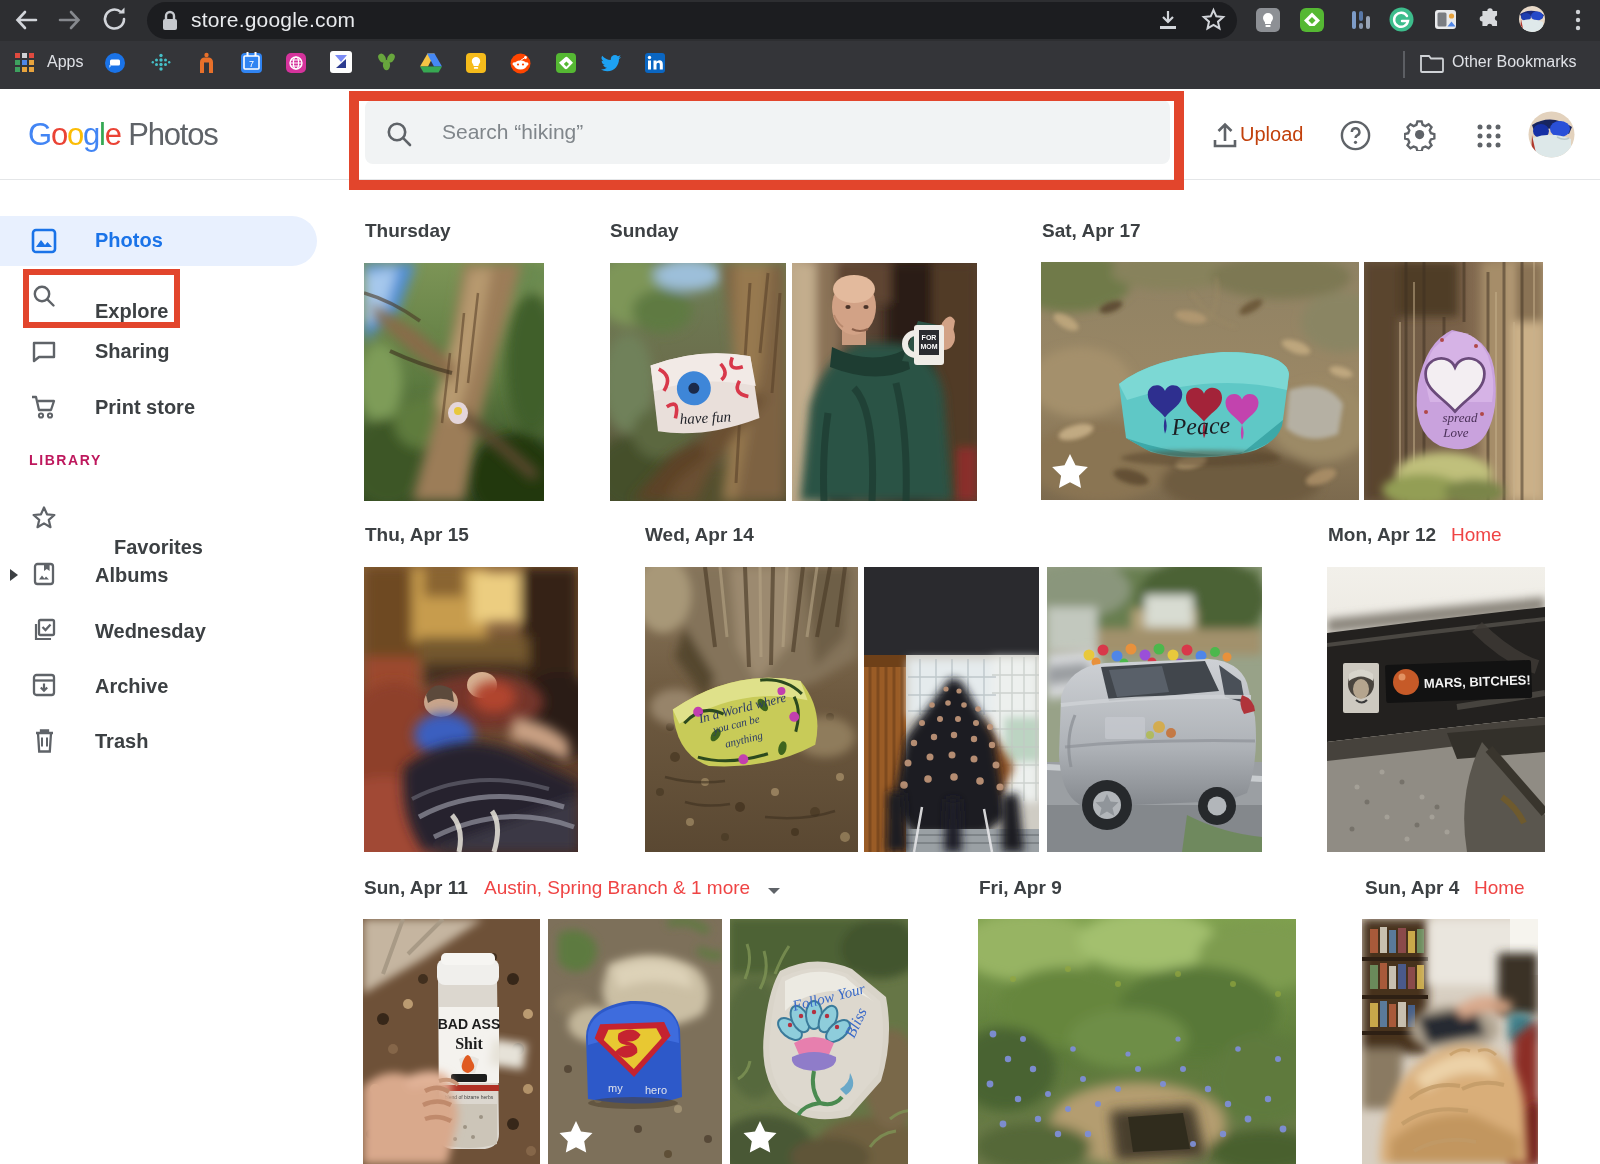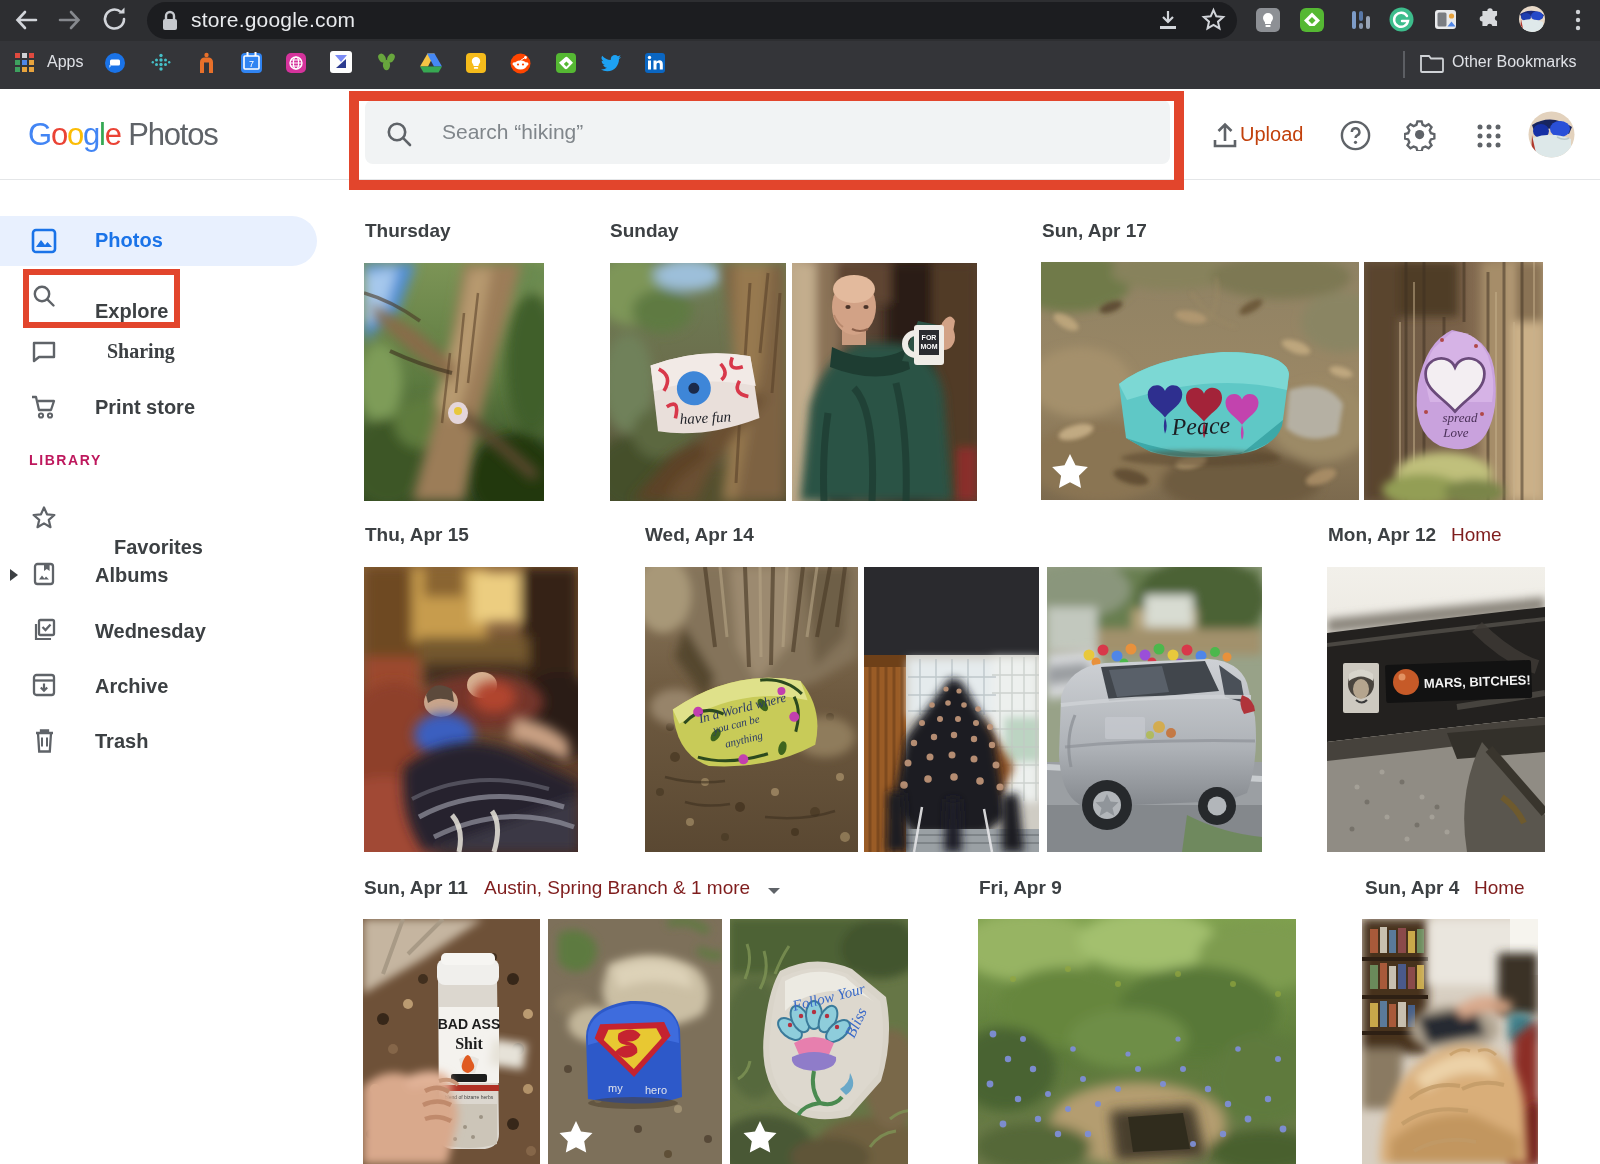--- a/index.html
+++ b/index.html
@@ -18,21 +18,21 @@
   #redrect1{left:349px;top:91px;width:835px;height:99px;border:10px solid #e2452c;box-sizing:border-box;background:transparent;z-index:5;}
   #searchpill{left:365px;top:100px;width:805px;height:64px;border-radius:8px;background:#f1f3f4;}
   #searchtxt{left:442px;top:120px;font-size:21px;color:#80868b;}
   #uploadtxt{left:1240px;top:123px;font-size:20px;color:#c2410c;}
   
   .navitem{font-size:20px;color:#3c4043;font-weight:bold;}
   #photospill{left:0;top:216px;width:317px;height:50px;border-radius:0 25px 25px 0;background:#e8f0fe;}
   #redrect2{left:23px;top:269px;width:157px;height:59px;border:6px solid #e2452c;box-sizing:border-box;z-index:5;}
   
   .dhead{font-size:19px;color:#3c4043;font-weight:bold;}
-  .dsub{font-size:19px;color:#7f1d1d;font-weight:normal;}
+  .dsub{font-size:19px;color:#ef4444;font-weight:normal;}
   .ph{position:absolute;overflow:hidden;}
   svg{display:block;}
 </style>
 </head>
 <body>
 
 <div class="abs" id="toolbar"></div>
 <div class="abs" id="omnibox"></div>
 
 <svg class="abs" style="left:12px;top:6px" width="28" height="28" viewBox="0 0 28 28">
@@ -277,21 +277,21 @@
 <div class="abs navitem" style="left:95px;top:229px;color:#1a73e8;">Photos</div>
 <div class="abs" id="redrect2"></div>
 <svg class="abs" style="left:31px;top:283px" width="26" height="26" viewBox="0 0 26 26">
   <circle cx="11" cy="11" r="7.2" fill="none" stroke="#5f6368" stroke-width="2.4"></circle>
   <path d="M16.3 16.3 L22.5 22.5" stroke="#5f6368" stroke-width="2.4" stroke-linecap="round"></path>
 </svg>
 <div class="abs navitem" style="left:95px;top:300px;">Explore</div>
 <svg class="abs" style="left:31px;top:339px" width="26" height="26" viewBox="0 0 26 26">
   <path d="M3 4 h20 v14 H8 l-5 4z" fill="none" stroke="#5f6368" stroke-width="2.4" stroke-linejoin="round"></path>
 </svg>
-<div class="abs navitem" style="left:107px;top:340px;font-family:Liberation Serif, serif;">Sharing</div>
+<div class="abs navitem" style="left:95px;top:340px;">Sharing</div>
 <svg class="abs" style="left:30px;top:393px" width="28" height="28" viewBox="0 0 28 28">
   <path d="M2 4 h4 l3 13 h12 l3-9 H8" fill="none" stroke="#5f6368" stroke-width="2.3" stroke-linejoin="round"></path>
   <circle cx="11" cy="22.5" r="2.1" fill="none" stroke="#5f6368" stroke-width="2"></circle>
   <circle cx="20" cy="22.5" r="2.1" fill="none" stroke="#5f6368" stroke-width="2"></circle>
 </svg>
 <div class="abs navitem" style="left:95px;top:396px;">Print store</div>
 <div class="abs" style="left:29px;top:452px;font-size:14px;color:#be185d;font-weight:bold;letter-spacing:1.6px;">LIBRARY</div>
 <svg class="abs" style="left:30px;top:504px" width="28" height="28" viewBox="0 0 28 28">
   <path d="M14 3.5l3 6.8 7.4.7-5.6 4.9 1.7 7.3L14 19.4l-6.5 3.8 1.7-7.3-5.6-4.9 7.4-.7z" fill="none" stroke="#5f6368" stroke-width="2.2" stroke-linejoin="round"></path>
 </svg>
@@ -318,21 +318,21 @@
 </svg>
 <div class="abs navitem" style="left:95px;top:675px;">Archive</div>
 <svg class="abs" style="left:32px;top:727px" width="25" height="27" viewBox="0 0 25 27">
   <path d="M4 6 h17 M9 6 V3.5 h7 V6 M6 6 l1.2 18.5 h10.6 L19 6" fill="none" stroke="#5f6368" stroke-width="2.3"></path>
   <path d="M10 10.5 v9 M15 10.5 v9" stroke="#5f6368" stroke-width="2"></path>
 </svg>
 <div class="abs navitem" style="left:95px;top:730px;">Trash</div>
 
 <div class="abs dhead" style="left:365px;top:220px;">Thursday</div>
 <div class="abs dhead" style="left:610px;top:220px;">Sunday</div>
-<div class="abs dhead" style="left:1042px;top:220px;">Sun, Apr 17</div>
+<div class="abs dhead" style="left:1042px;top:220px;">Sat, Apr 17</div>
 <div class="abs dhead" style="left:365px;top:524px;">Thu, Apr 15</div>
 <div class="abs dhead" style="left:645px;top:524px;">Wed, Apr 14</div>
 <div class="abs dhead" style="left:1328px;top:524px;">Mon, Apr 12</div>
 <div class="abs dsub" style="left:1451px;top:524px;">Home</div>
 <div class="abs dhead" style="left:364px;top:877px;">Sun, Apr 11</div>
 <div class="abs dsub" style="left:484px;top:877px;">Austin, Spring Branch &amp; 1 more</div>
 <svg class="abs" style="left:766px;top:886px" width="16" height="10" viewBox="0 0 16 10">
     <path d="M2 2 l6 6 6-6z" fill="#5f6368"></path>
   </svg>
 <div class="abs dhead" style="left:979px;top:877px;">Fri, Apr 9</div>

